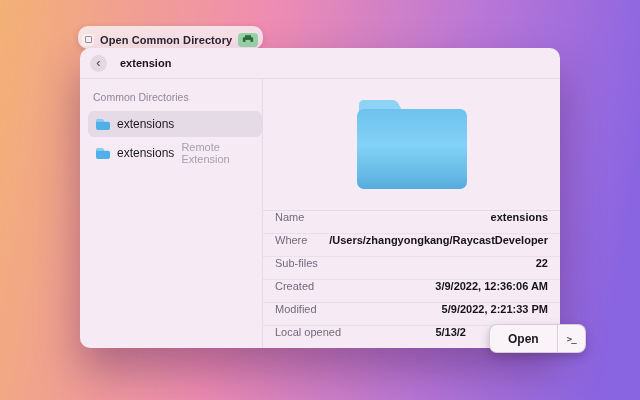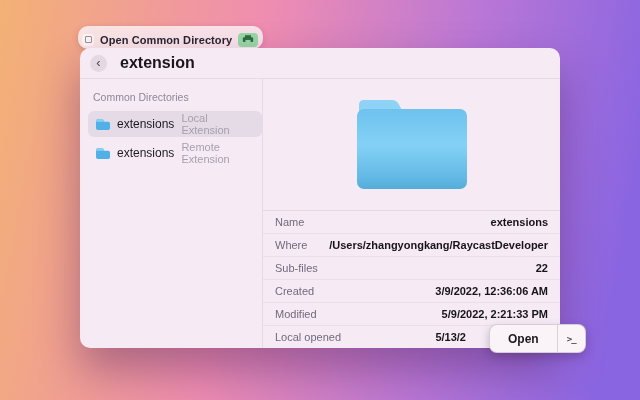--- a/index.html
+++ b/index.html
@@ -20,39 +20,39 @@
               display:flex;align-items:center;justify-content:center;}
 
   
   .window{position:absolute;left:80px;top:48px;width:480px;height:300px;border-radius:10px;
           background:#f6ebf4;box-shadow:0 22px 44px rgba(60,20,80,0.38);overflow:hidden;}
   .win-header{height:30px;display:flex;align-items:center;padding-left:10px;gap:13px;
               border-bottom:1px solid #e7d9e6;}
   .back-btn{width:17px;height:17px;border-radius:50%;background:#e4d8e3;border:none;
             display:flex;align-items:center;justify-content:center;font-size:13px;line-height:1;
             color:#4d4752;cursor:pointer;padding:0 0 2px 0;font-family:"Liberation Sans",sans-serif;}
-  .win-title{font-size:16px;font-weight:700;color:#19161d;}
+  .win-title{font-size:11px;font-weight:700;color:#19161d;}
 
   .win-body{display:flex;height:269px;}
 
   
   .sidebar{width:183px;box-sizing:border-box;border-right:1px solid #e7d9e6;padding:10px 0 0 8px;}
   .section-title{font-size:10.5px;color:#8f8799;margin:2px 0 8px 5px;font-weight:500;}
   .side-row{height:26px;border-radius:6px;display:flex;align-items:center;gap:7px;
             padding:0 7px;margin-bottom:3px;cursor:pointer;}
   .side-row.selected{background:#e5dbe6;}
   .mini-folder{width:15px;height:13px;display:flex;flex:0 0 auto;}
   .side-label{font-size:12px;font-weight:500;color:#1d1a21;}
   .side-acc{margin-left:auto;font-size:11px;color:#a59fae;}
 
   
   .detail{flex:1;display:flex;flex-direction:column;}
   .preview{height:131px;display:flex;align-items:center;justify-content:center;}
   .meta-table{border-top:1px solid #e7d9e6;height:138px;display:flex;flex-direction:column;}
-  .meta-row{flex:1;display:flex;align-items:center;justify-content:space-between;padding:0 12px;}
+  .meta-row{flex:1;display:flex;align-items:flex-start;justify-content:space-between;padding:0 12px;}
   .meta-row + .meta-row{border-top:1px solid #ecdfec;}
   .meta-label{font-size:11px;color:#716a7c;}
   .meta-value{font-size:11px;font-weight:700;color:#171419;white-space:nowrap;}
   .meta-value.clipped{margin-right:82px;}
 
   
   .action-group{position:absolute;left:489px;top:324px;height:27px;display:flex;align-items:stretch;
                 background:#faf4f9;border:1px solid rgba(90,70,90,0.22);border-radius:8px;
                 box-shadow:0 4px 10px rgba(50,20,60,0.25);overflow:hidden;}
   .open-btn{display:flex;align-items:center;padding:0 18px;font-size:12px;font-weight:700;
@@ -95,21 +95,20 @@
         <div class="section-title">Common Directories</div>
 
         <div class="side-row selected">
           <span class="mini-folder">
             <svg viewBox="0 0 30 26" width="15" height="13">
               <path d="M2 6 q0-3.5 3.5-3.5 h8 q2.5 0 3.6 2.2 l1.4 2.8 h8 q3.5 0 3.5 3.5 v9.5 q0 3.5 -3.5 3.5 h-21 q-3.5 0 -3.5 -3.5 z" fill="#51b0e8"></path>
               <path d="M2 6 q0-3.5 3.5-3.5 h8 q2.5 0 3.6 2.2 l1.4 2.8 H2 z" fill="#8ad1f5"></path>
             </svg>
           </span>
           <span class="side-label">extensions</span>
-          <span class="side-acc">Local Extension</span>
         </div>
 
         <div class="side-row">
           <span class="mini-folder">
             <svg viewBox="0 0 30 26" width="15" height="13">
               <path d="M2 6 q0-3.5 3.5-3.5 h8 q2.5 0 3.6 2.2 l1.4 2.8 h8 q3.5 0 3.5 3.5 v9.5 q0 3.5 -3.5 3.5 h-21 q-3.5 0 -3.5 -3.5 z" fill="#51b0e8"></path>
               <path d="M2 6 q0-3.5 3.5-3.5 h8 q2.5 0 3.6 2.2 l1.4 2.8 H2 z" fill="#8ad1f5"></path>
             </svg>
           </span>
           <span class="side-label">extensions</span>

